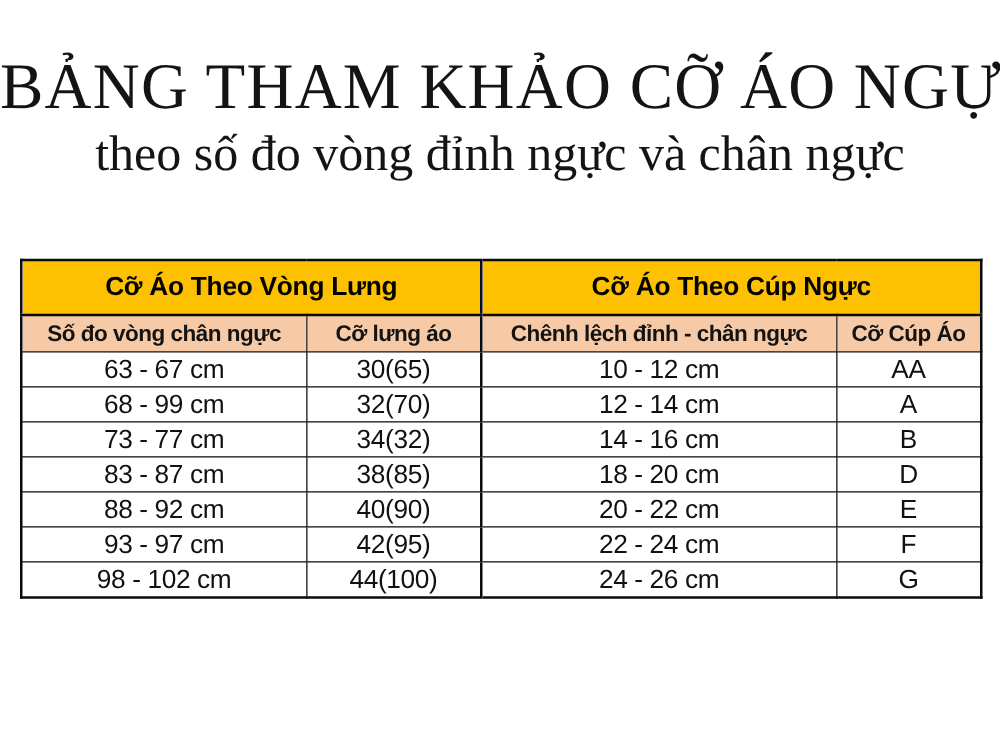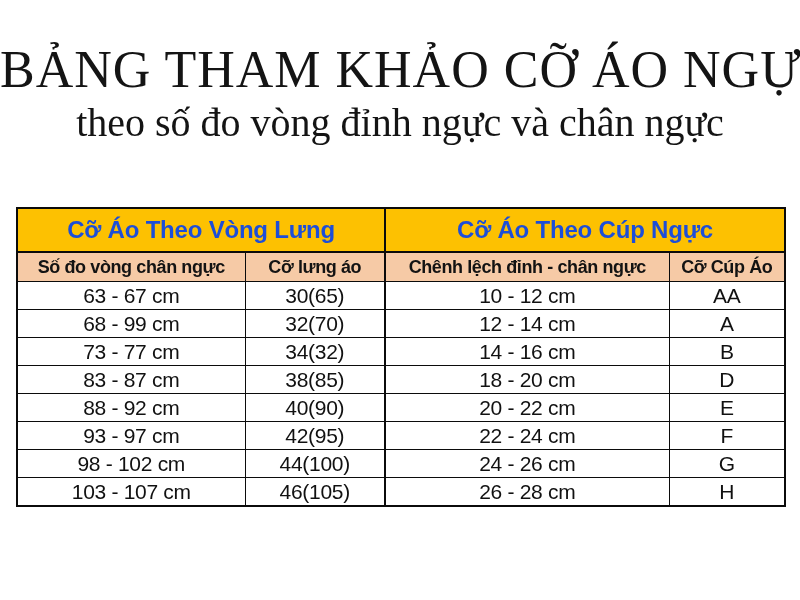--- a/index.html
+++ b/index.html
@@ -56,25 +56,25 @@
     padding:0;
     overflow:hidden;
     white-space:nowrap;
   }
   .size-table .center-div{
     border-left:2px solid var(--border-black);
   }
   tr.group-row th{
     height:42px;
     background:var(--header-yellow);
-    font-size:24px;
+    font-size:21px;
     font-weight:bold;
     letter-spacing:-0.2px;
     border-bottom:2px solid var(--border-black);
-    color:#1d4ed8;
+    color:#000000;
   }
   tr.cols-row th{
     height:28px;
     background:var(--header-peach);
     font-size:18px;
     font-weight:bold;
     letter-spacing:-0.4px;
     color:#131313;
   }
   .size-table tbody td{
@@ -149,20 +149,14 @@
         <td>42(95)</td>
         <td class="center-div">22 - 24 cm</td>
         <td>F</td>
       </tr>
       <tr>
         <td>98 - 102 cm</td>
         <td>44(100)</td>
         <td class="center-div">24 - 26 cm</td>
         <td>G</td>
       </tr>
-      <tr>
-        <td>103 - 107 cm</td>
-        <td>46(105)</td>
-        <td class="center-div">26 - 28 cm</td>
-        <td>H</td>
-      </tr>
     </tbody>
 </table>
 
 </body></html>

